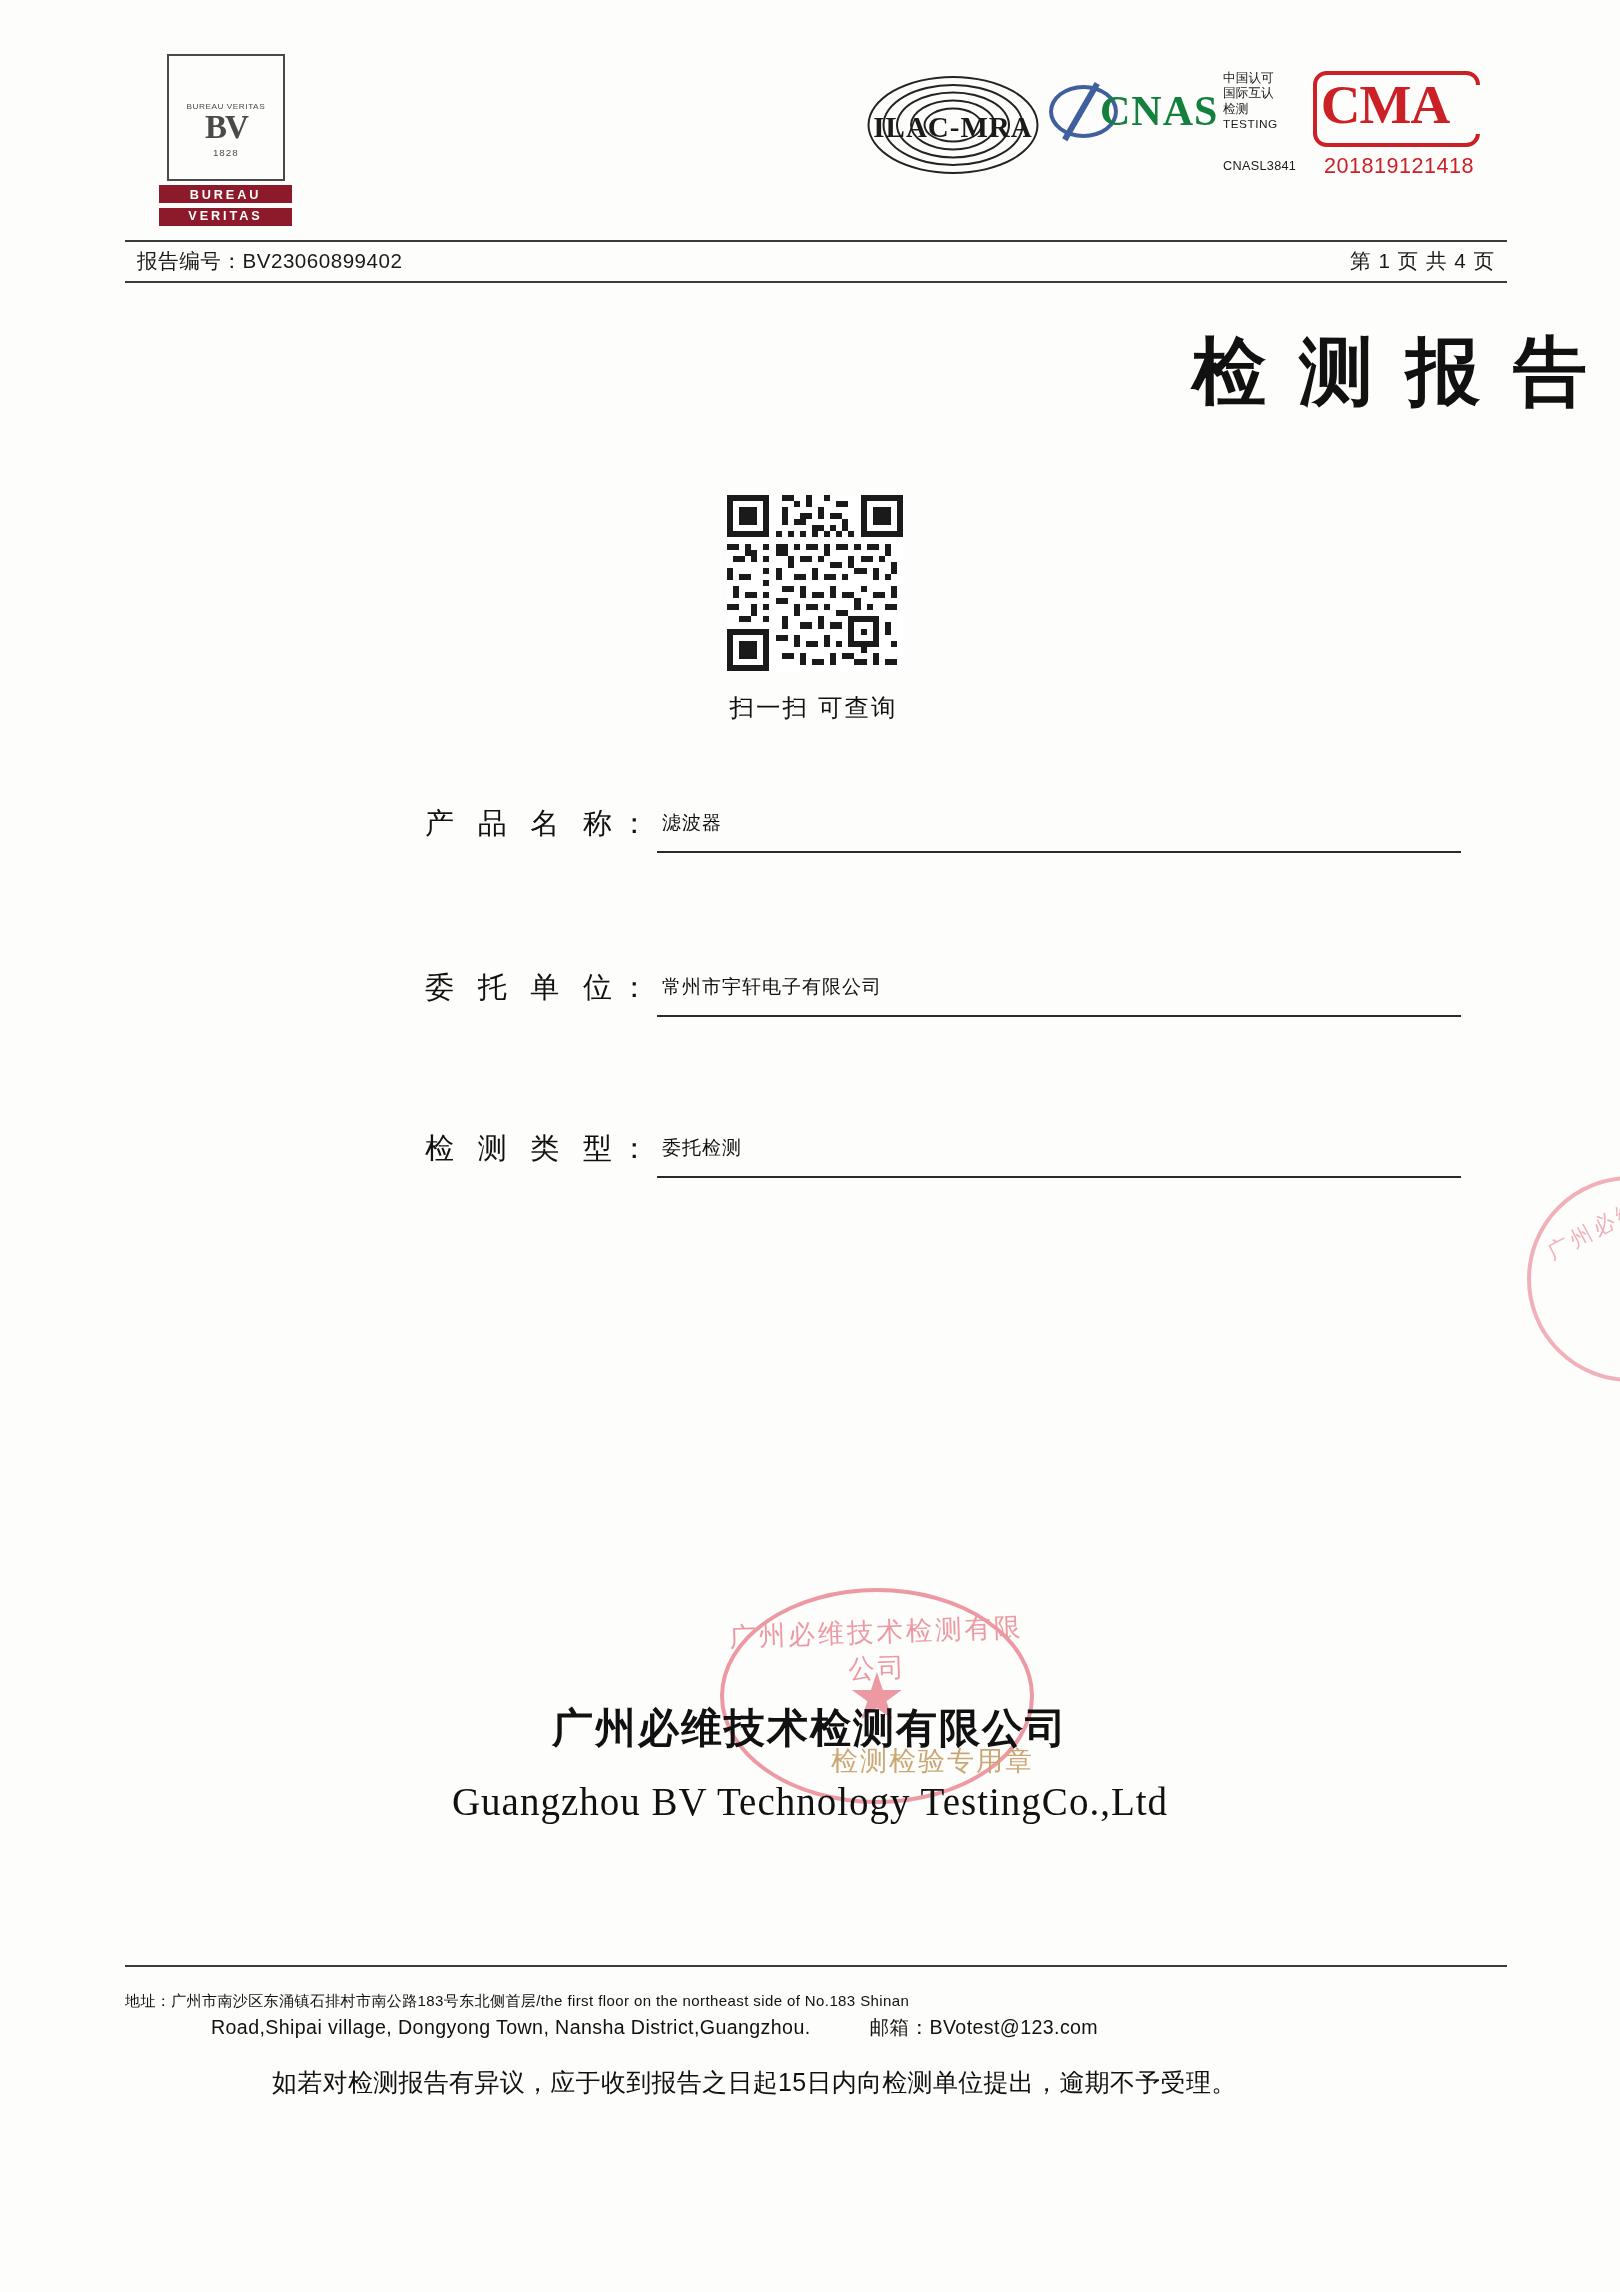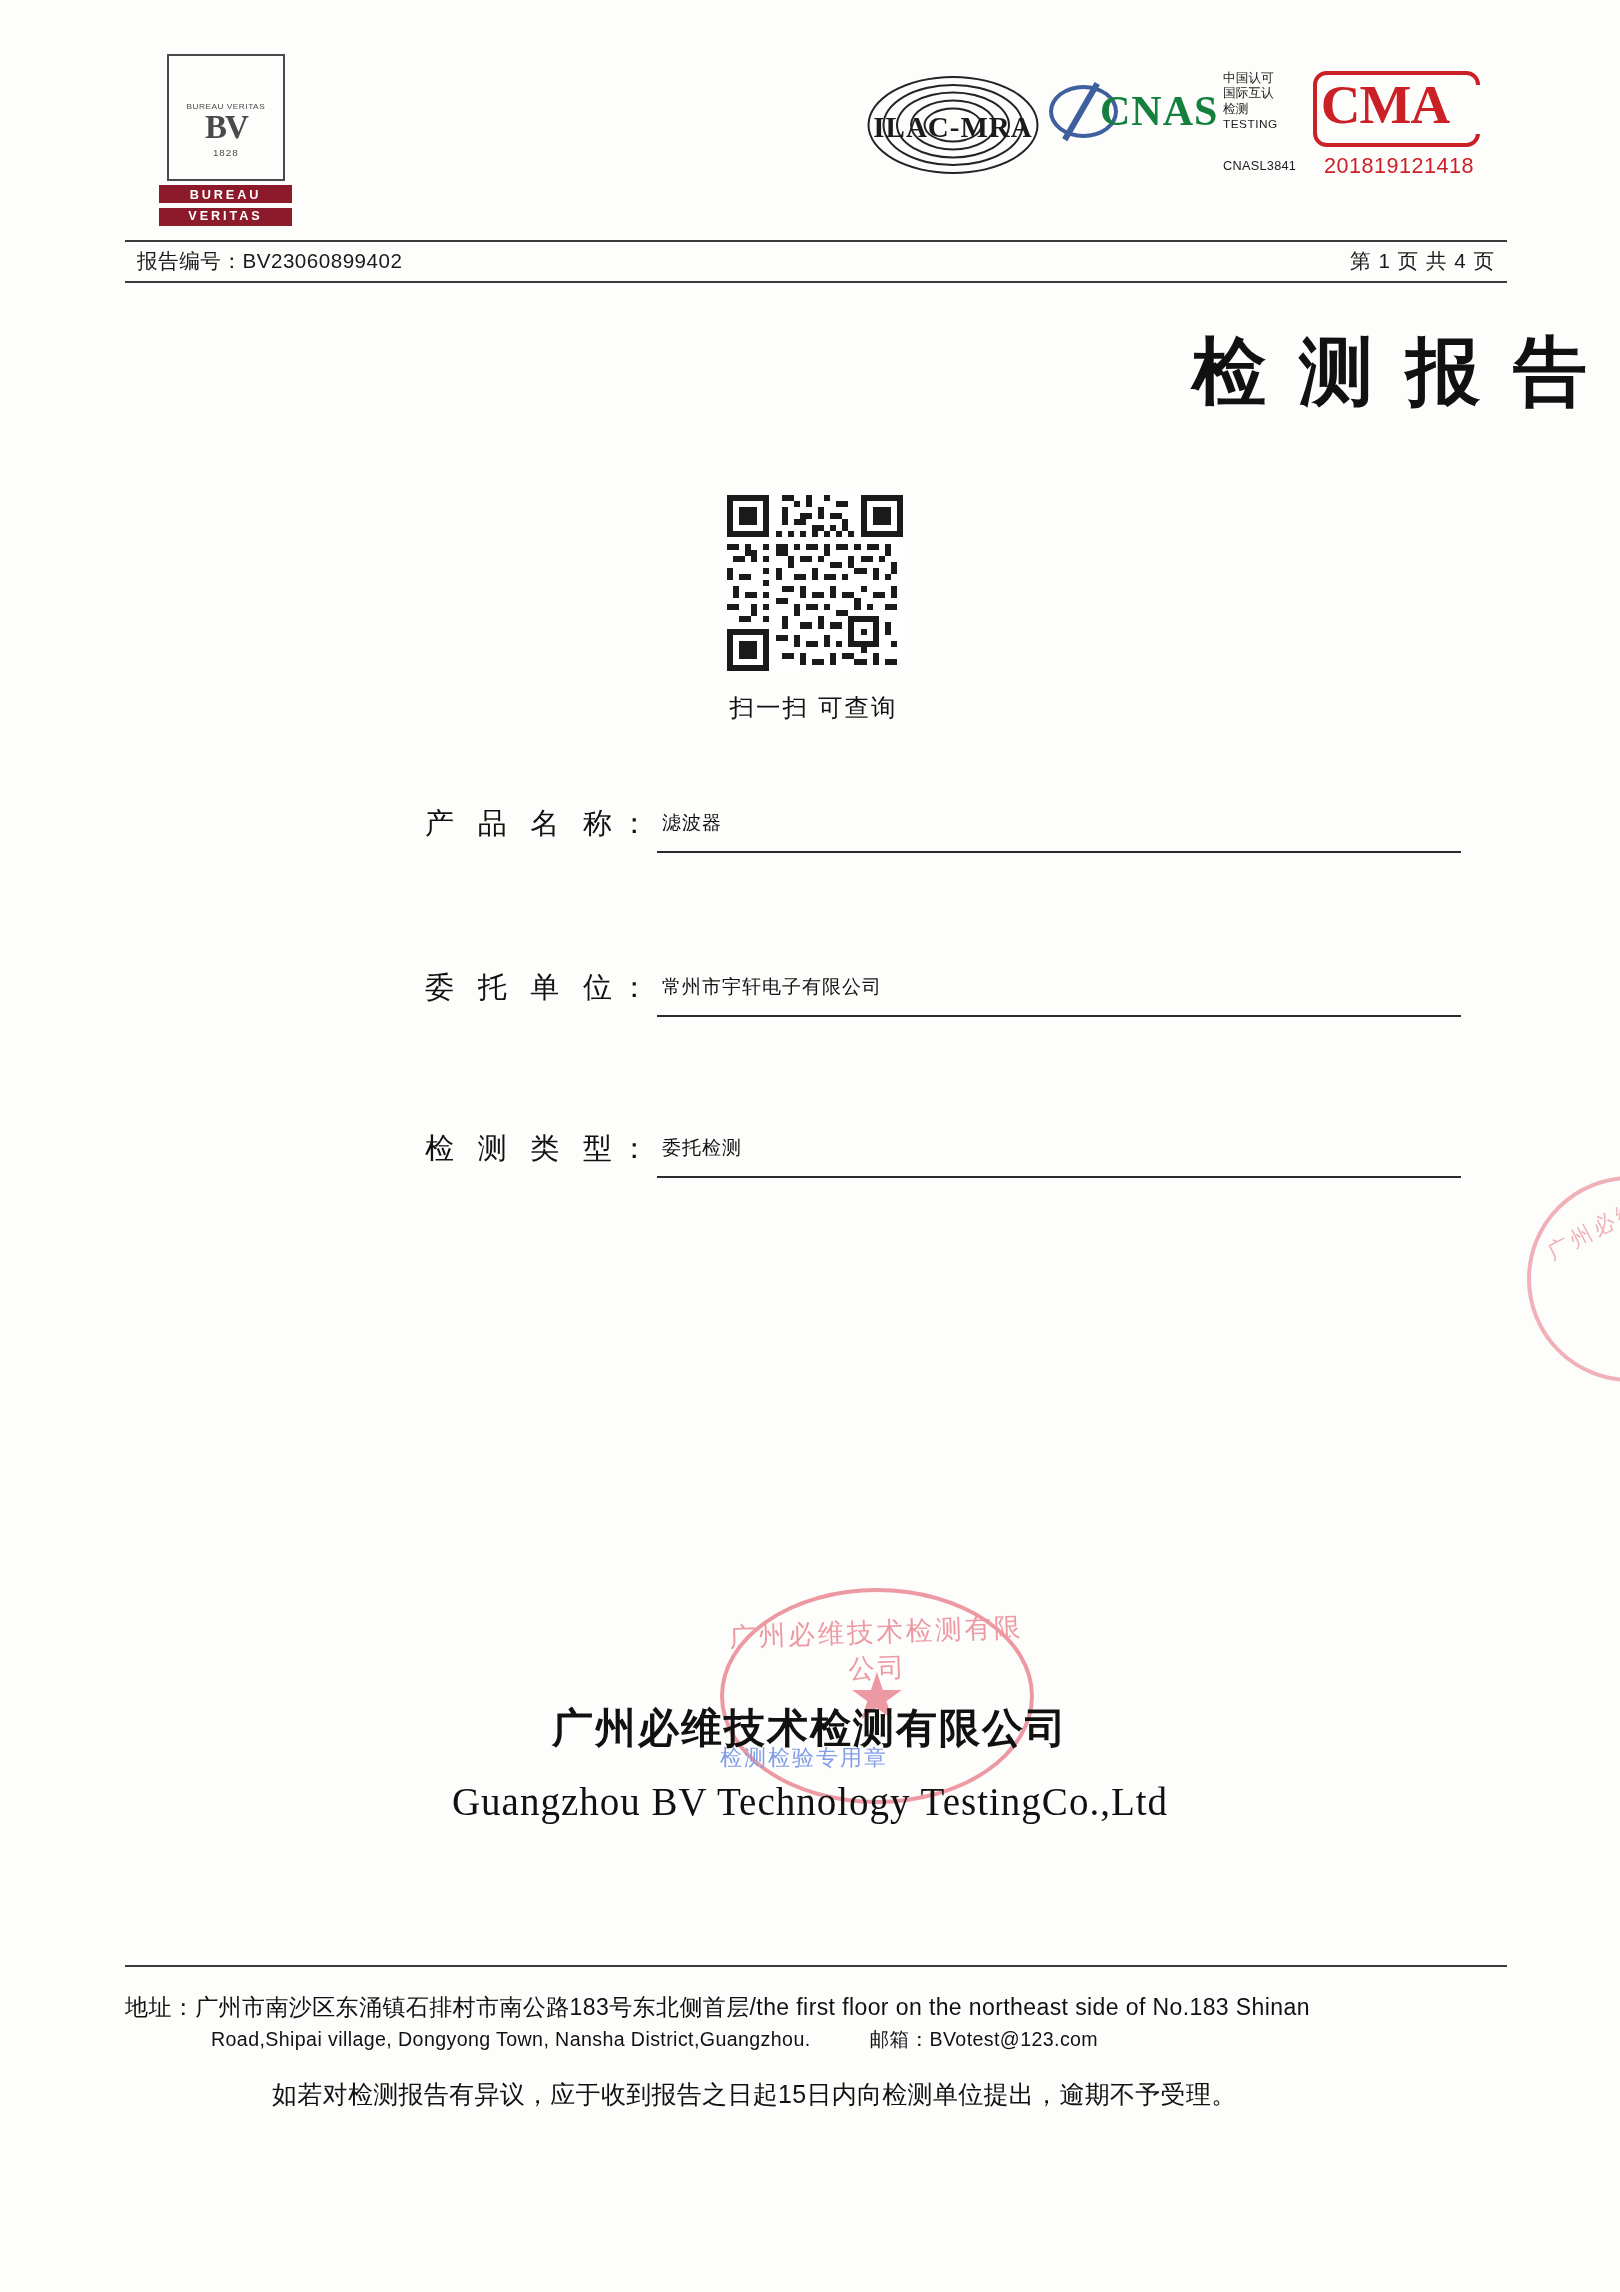--- a/index.html
+++ b/index.html
@@ -408,23 +408,23 @@
     font-size: 26.5px;
     font-family: "Liberation Serif", serif;
     letter-spacing: 2.9px;
     transform: rotate(-2deg);
   }
   .seal-main .bottom-text {
     position: absolute;
     left: 0;
     top: 155px;
     width: 314px;
-    text-align: left;
-    color: #1d4ed8;
-    font-size: 22px;
+    text-align: right;
+    color: #a16207;
+    font-size: 27px;
     font-family: "Liberation Serif", serif;
     letter-spacing: 2px;
   }
   .seal-edge {
     position: absolute;
     left: 1527px;
     top: 1176px;
     width: 206px;
     height: 211px;
     opacity: 0.42;
@@ -460,21 +460,21 @@
   }
   .footer {
     position: absolute;
     left: 125px;
     top: 1990px;
     width: 1392px;
     font-family: "Liberation Sans", sans-serif;
     color: #111;
   }
   .footer .line1 {
-    font-size: 23px;
+    font-size: 15px;
     letter-spacing: 0.4px;
     line-height: 1.5;
   }
   .footer .line2 {
     font-size: 19.6px;
     letter-spacing: 0.4px;
     line-height: 1.5;
     padding-left: 86px;
   }
   .footer .email {

